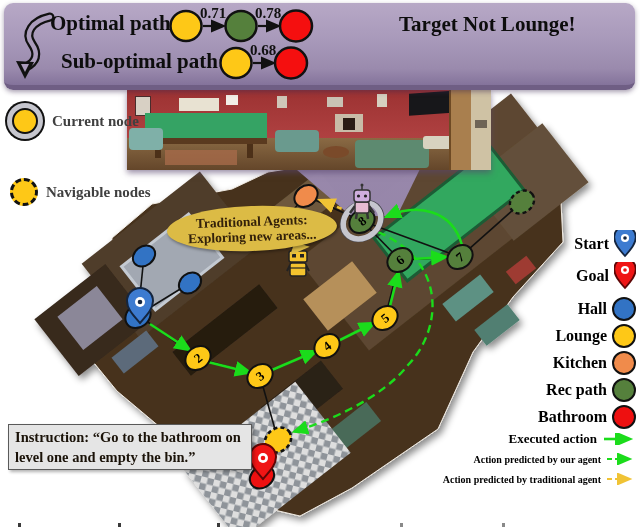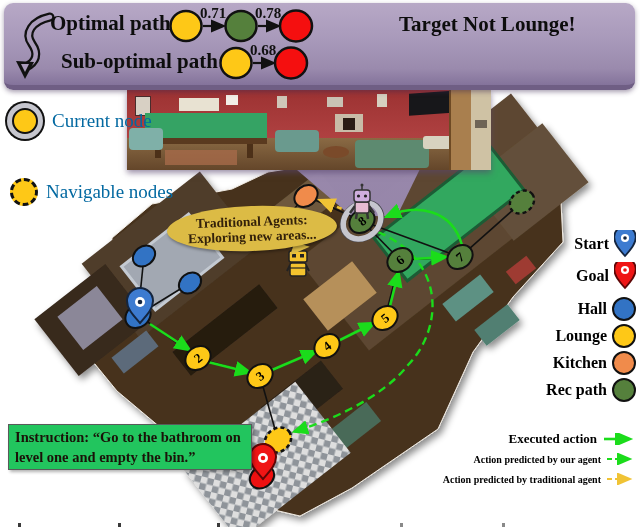--- a/index.html
+++ b/index.html
@@ -10,21 +10,21 @@
   #banner{left:4px;top:3px;width:631px;height:82px;border-radius:9px;
     background:linear-gradient(180deg,#b7a8c6 0%,#a899ba 45%,#9a8aad 80%,#84739b 100%);
     border-bottom:5px solid #6f5e84;box-shadow:0 2px 5px rgba(60,40,80,.45);}
   .btxt{position:absolute;color:#0d0d0d;font-weight:700;font-size:21px;white-space:nowrap;}
   
   .lrow{position:absolute;display:flex;align-items:center;gap:8px;}
   .lnode{width:22px;height:22px;border-radius:50%;background:#fec817;}
   .lnode.cur{border:2px solid #111;box-shadow:0 0 0 5px #c6c6ce,0 0 0 7px #111;margin:6px;}
   .lnode.vis{border:3px solid #111;}
   .lnode.nav{border:3px dashed #111;}
-  .llab{font-weight:400;font-size:19px;color:#0369a1;}
+  .llab{font-weight:700;font-size:15px;color:#404040;}
   .rrow{position:absolute;right:4px;display:flex;align-items:center;gap:5px;justify-content:flex-end;}
   .rlab{font-weight:700;font-size:16px;color:#000;white-space:nowrap;}
   .rlab.sm{font-size:10px;}
   .rlab.md{font-size:13px;}
   .rcirc{width:20px;height:20px;border-radius:50%;border:2px solid #111;}
   
   #beam{left:0;top:0;width:640px;height:527px;
     clip-path:polygon(195px 83px,462px 83px,397px 216px,351px 216px);
     background:linear-gradient(180deg,#a090b4 0%,#8d7ca3 100%);opacity:.97;}
   
@@ -32,21 +32,21 @@
         box-shadow:0 3px 6px rgba(90,70,110,.6);background:#a83838;}
   #pano div{position:absolute;}
   
   #bubble{left:167px;top:206px;width:170px;height:45px;background:#dcbb45;
     border-radius:50%;transform:rotate(-2deg);display:flex;flex-direction:column;
     justify-content:center;align-items:center;box-shadow:1px 2px 3px rgba(0,0,0,.35);}
   #bubble span{font-weight:700;font-size:13.5px;line-height:15px;color:#33210a;white-space:nowrap;}
   #btail{left:292px;top:244px;width:0;height:0;border-left:16px solid #dcbb45;
     border-bottom:14px solid transparent;transform:rotate(18deg);}
   
-  #instr{left:8px;top:424px;width:230px;height:40px;background:#22c55e;
+  #instr{left:8px;top:424px;width:230px;height:40px;background:#e5e5e5;
     border:1.5px solid #5a5a5a;box-shadow:2px 2px 3px rgba(0,0,0,.3);
     padding:2px 6px;font-weight:700;font-size:14.5px;line-height:20px;color:#1a1208;}
   .tick{position:absolute;width:3px;height:4px;background:#3a3a3a;bottom:0;}
 </style>
 </head>
 <body>
 
 <div id="fig">
 
   <svg class="abs" style="left:0;top:0" width="640" height="527">
@@ -315,20 +315,24 @@
     <span class="rcirc" style="background:#fec817"></span>
   </div>
   <div class="rrow" style="top:351px">
     <span class="rlab">Kitchen</span>
     <span class="rcirc" style="background:#f08b4b"></span>
   </div>
   <div class="rrow" style="top:378px">
     <span class="rlab">Rec path</span>
     <span class="rcirc" style="background:#55803c"></span>
   </div>
+  <div class="rrow" style="top:405px">
+    <span class="rlab">Bathroom</span>
+    <span class="rcirc" style="background:#ee1010"></span>
+  </div>
   <div class="rrow" style="top:431px">
     <span class="rlab md">Executed action</span>
     <svg width="34" height="12">
       <line x1="2" y1="6" x2="26" y2="6" stroke="#1bdc1b" stroke-width="2.6" marker-end="url(#mGreen)"></line>
       </svg>
   </div>
   <div class="rrow" style="top:453px">
     <span class="rlab sm">Action predicted by our agent</span>
     <svg width="30" height="12">
       <line x1="1" y1="6" x2="22" y2="6" stroke="#1bdc1b" stroke-width="2.2" stroke-dasharray="5 3" marker-end="url(#mGreen)"></line>

